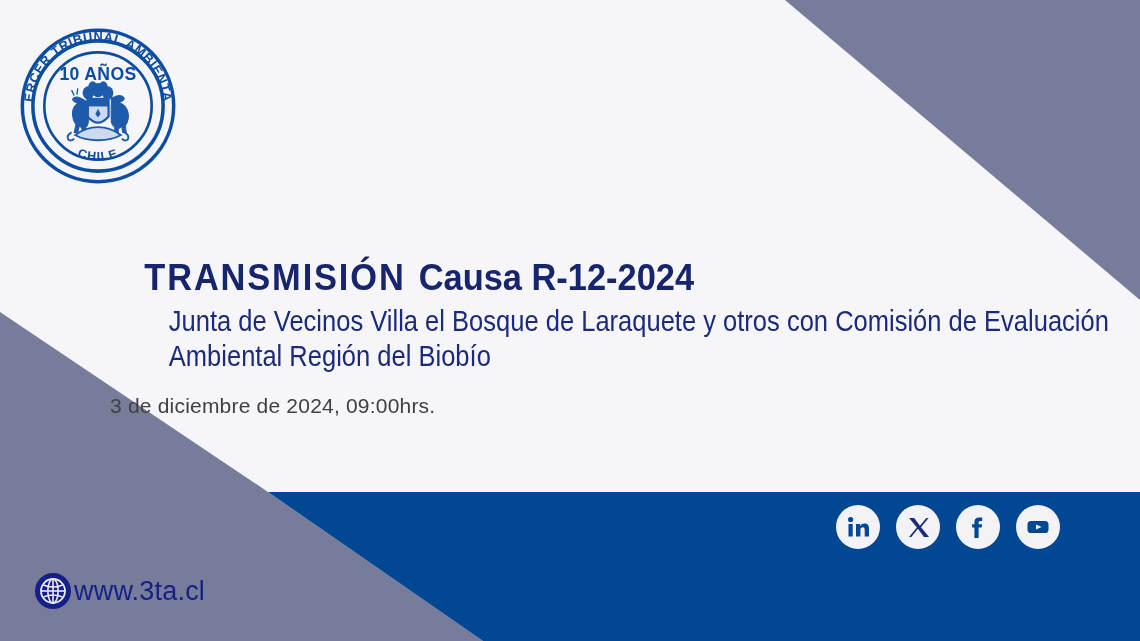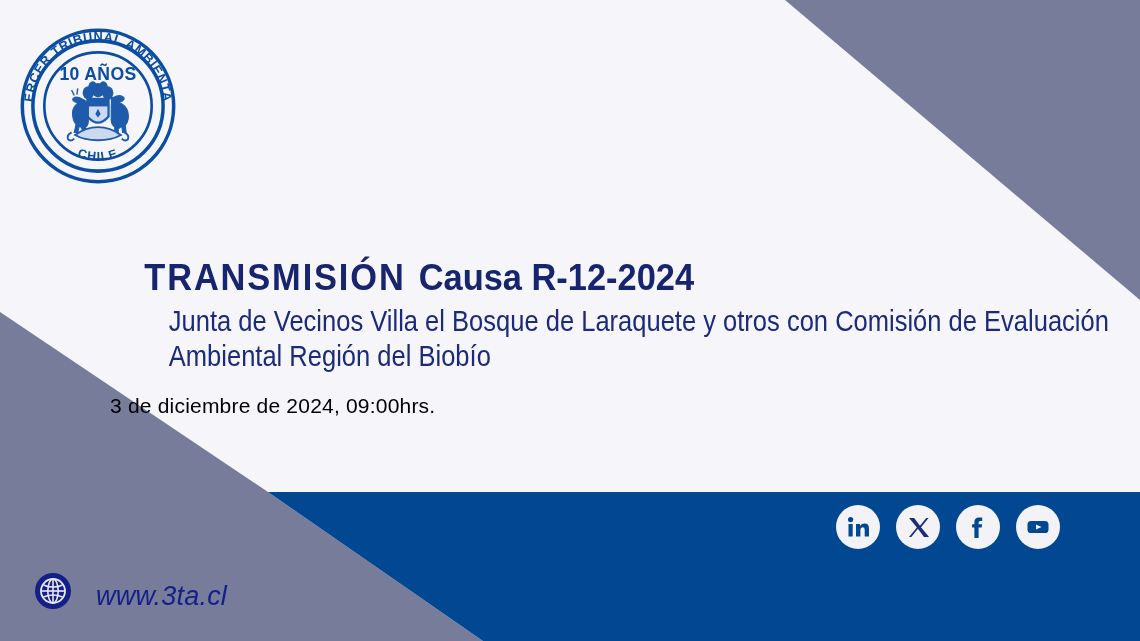--- a/index.html
+++ b/index.html
@@ -55,21 +55,21 @@
     line-height: 1.22;
     color: #1b2a7a;
     transform: scaleX(0.88);
     transform-origin: center top;
   }
   #subtitle .sub-line { display: block; white-space: nowrap; }
   #date-line {
     margin-top: 20px;
     font-size: 21px;
     font-weight: 500;
-    color: #000000;
+    color: #404040;
     letter-spacing: 0.2px;
   }
 
   
   #social-row {
     position: absolute;
     left: 836px;
     top: 505px;
     display: flex;
     gap: 16px;
@@ -86,24 +86,22 @@
     cursor: pointer;
   }
   .social-btn svg { display: block; }
 
   
   #website-row {
     position: absolute;
     left: 32px;
     top: 570px;
     display: flex;
-    align-items: flex-end;
-    gap: 22px;
+    align-items: center;
     cursor: pointer;
-    font-style: italic;
   }
   #website-label {
     font-size: 27px;
     color: #141f87;
     font-weight: 400;
     letter-spacing: 0.2px;
   }
 </style>
 </head>
 <body>

